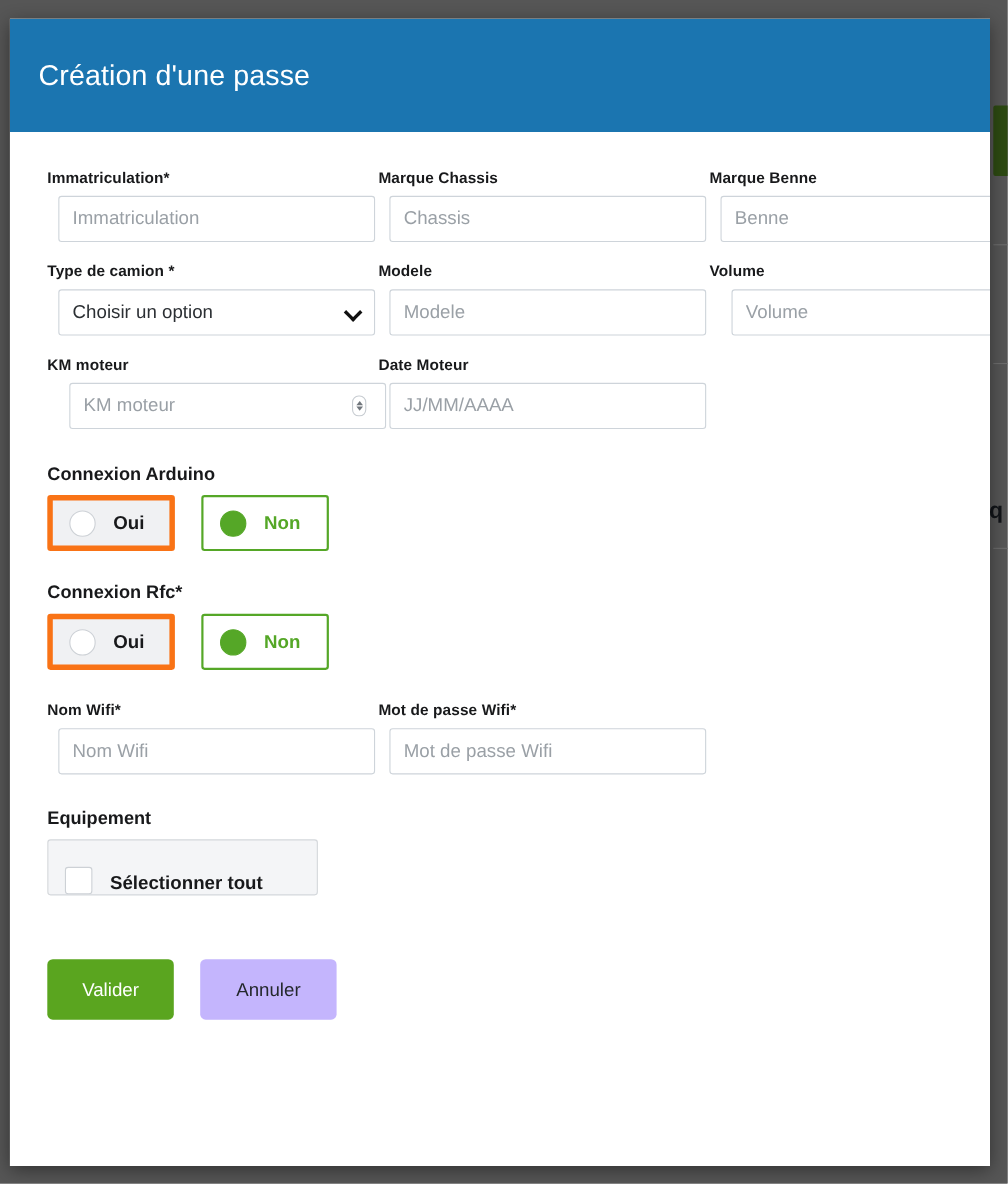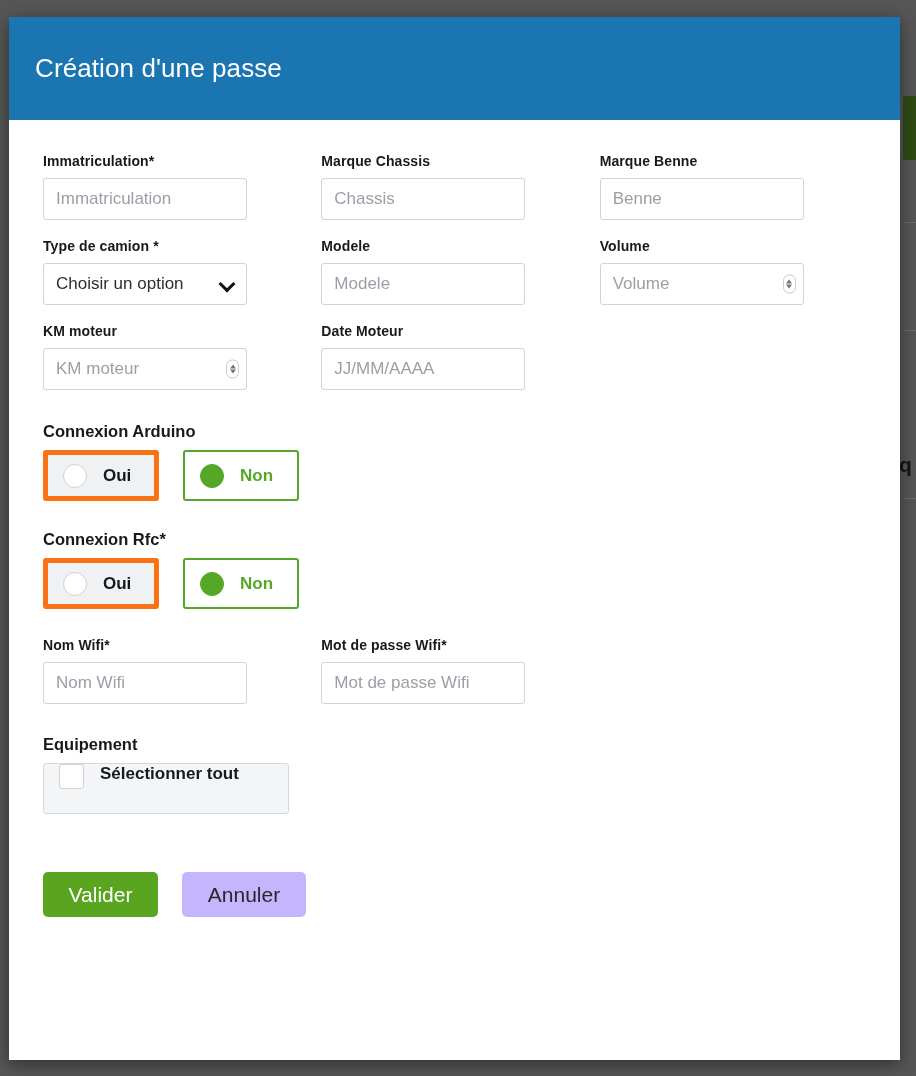--- a/index.html
+++ b/index.html
@@ -108,32 +108,33 @@
     display: block;
     font-size: 14px;
     font-weight: 700;
     color: #18191b;
     margin-bottom: 9px;
     letter-spacing: 0.1px;
   }
 
   .control {
     box-sizing: border-box;
-    width: 204px;
+    width: 288px;
     height: 42px;
     border: 1px solid #ced4da;
     border-radius: 3px;
     background: #ffffff;
     font-family: "Liberation Sans", sans-serif;
     font-size: 17px;
     color: #2b2f33;
     padding: 0 12px;
     outline: none;
     display: flex;
     align-items: center;
+    margin-left: 10px;
   }
   input.control::placeholder { color: #9aa0a6; opacity: 1; }
   input.control {
     display: block;
     line-height: 40px;
   }
 
   .control.number {
     position: relative;
     padding-right: 26px;
@@ -233,21 +234,21 @@
   
   .check-box-wrap {
     box-sizing: border-box;
     height: 51px;
     width: 246px;
     padding: 0 18px 0 15px;
     border: 1px solid #d4d7db;
     background: #f4f5f7;
     border-radius: 3px;
     display: flex;
-    align-items: flex-start;
+    align-items: flex-end;
     gap: 16px;
     cursor: pointer;
   }
   .check-sq {
     width: 23px; height: 23px;
     border-radius: 3px;
     border: 1px solid #cdd1d6;
     background: #ffffff;
     flex: 0 0 23px;
   }
@@ -258,25 +259,25 @@
   }
 
   
   .actions {
     display: flex;
     gap: 24px;
     margin-top: 58px;
   }
   .btn {
     box-sizing: border-box;
-    height: 45px;
+    height: 55px;
     border-radius: 5px;
     border: none;
     font-family: "Liberation Sans", sans-serif;
-    font-size: 21px;
+    font-size: 17px;
     cursor: pointer;
     display: flex;
     align-items: center;
     justify-content: center;
   }
   .btn-primary {
     width: 115px;
     background: #5aa51f;
     color: #ffffff;
   }

